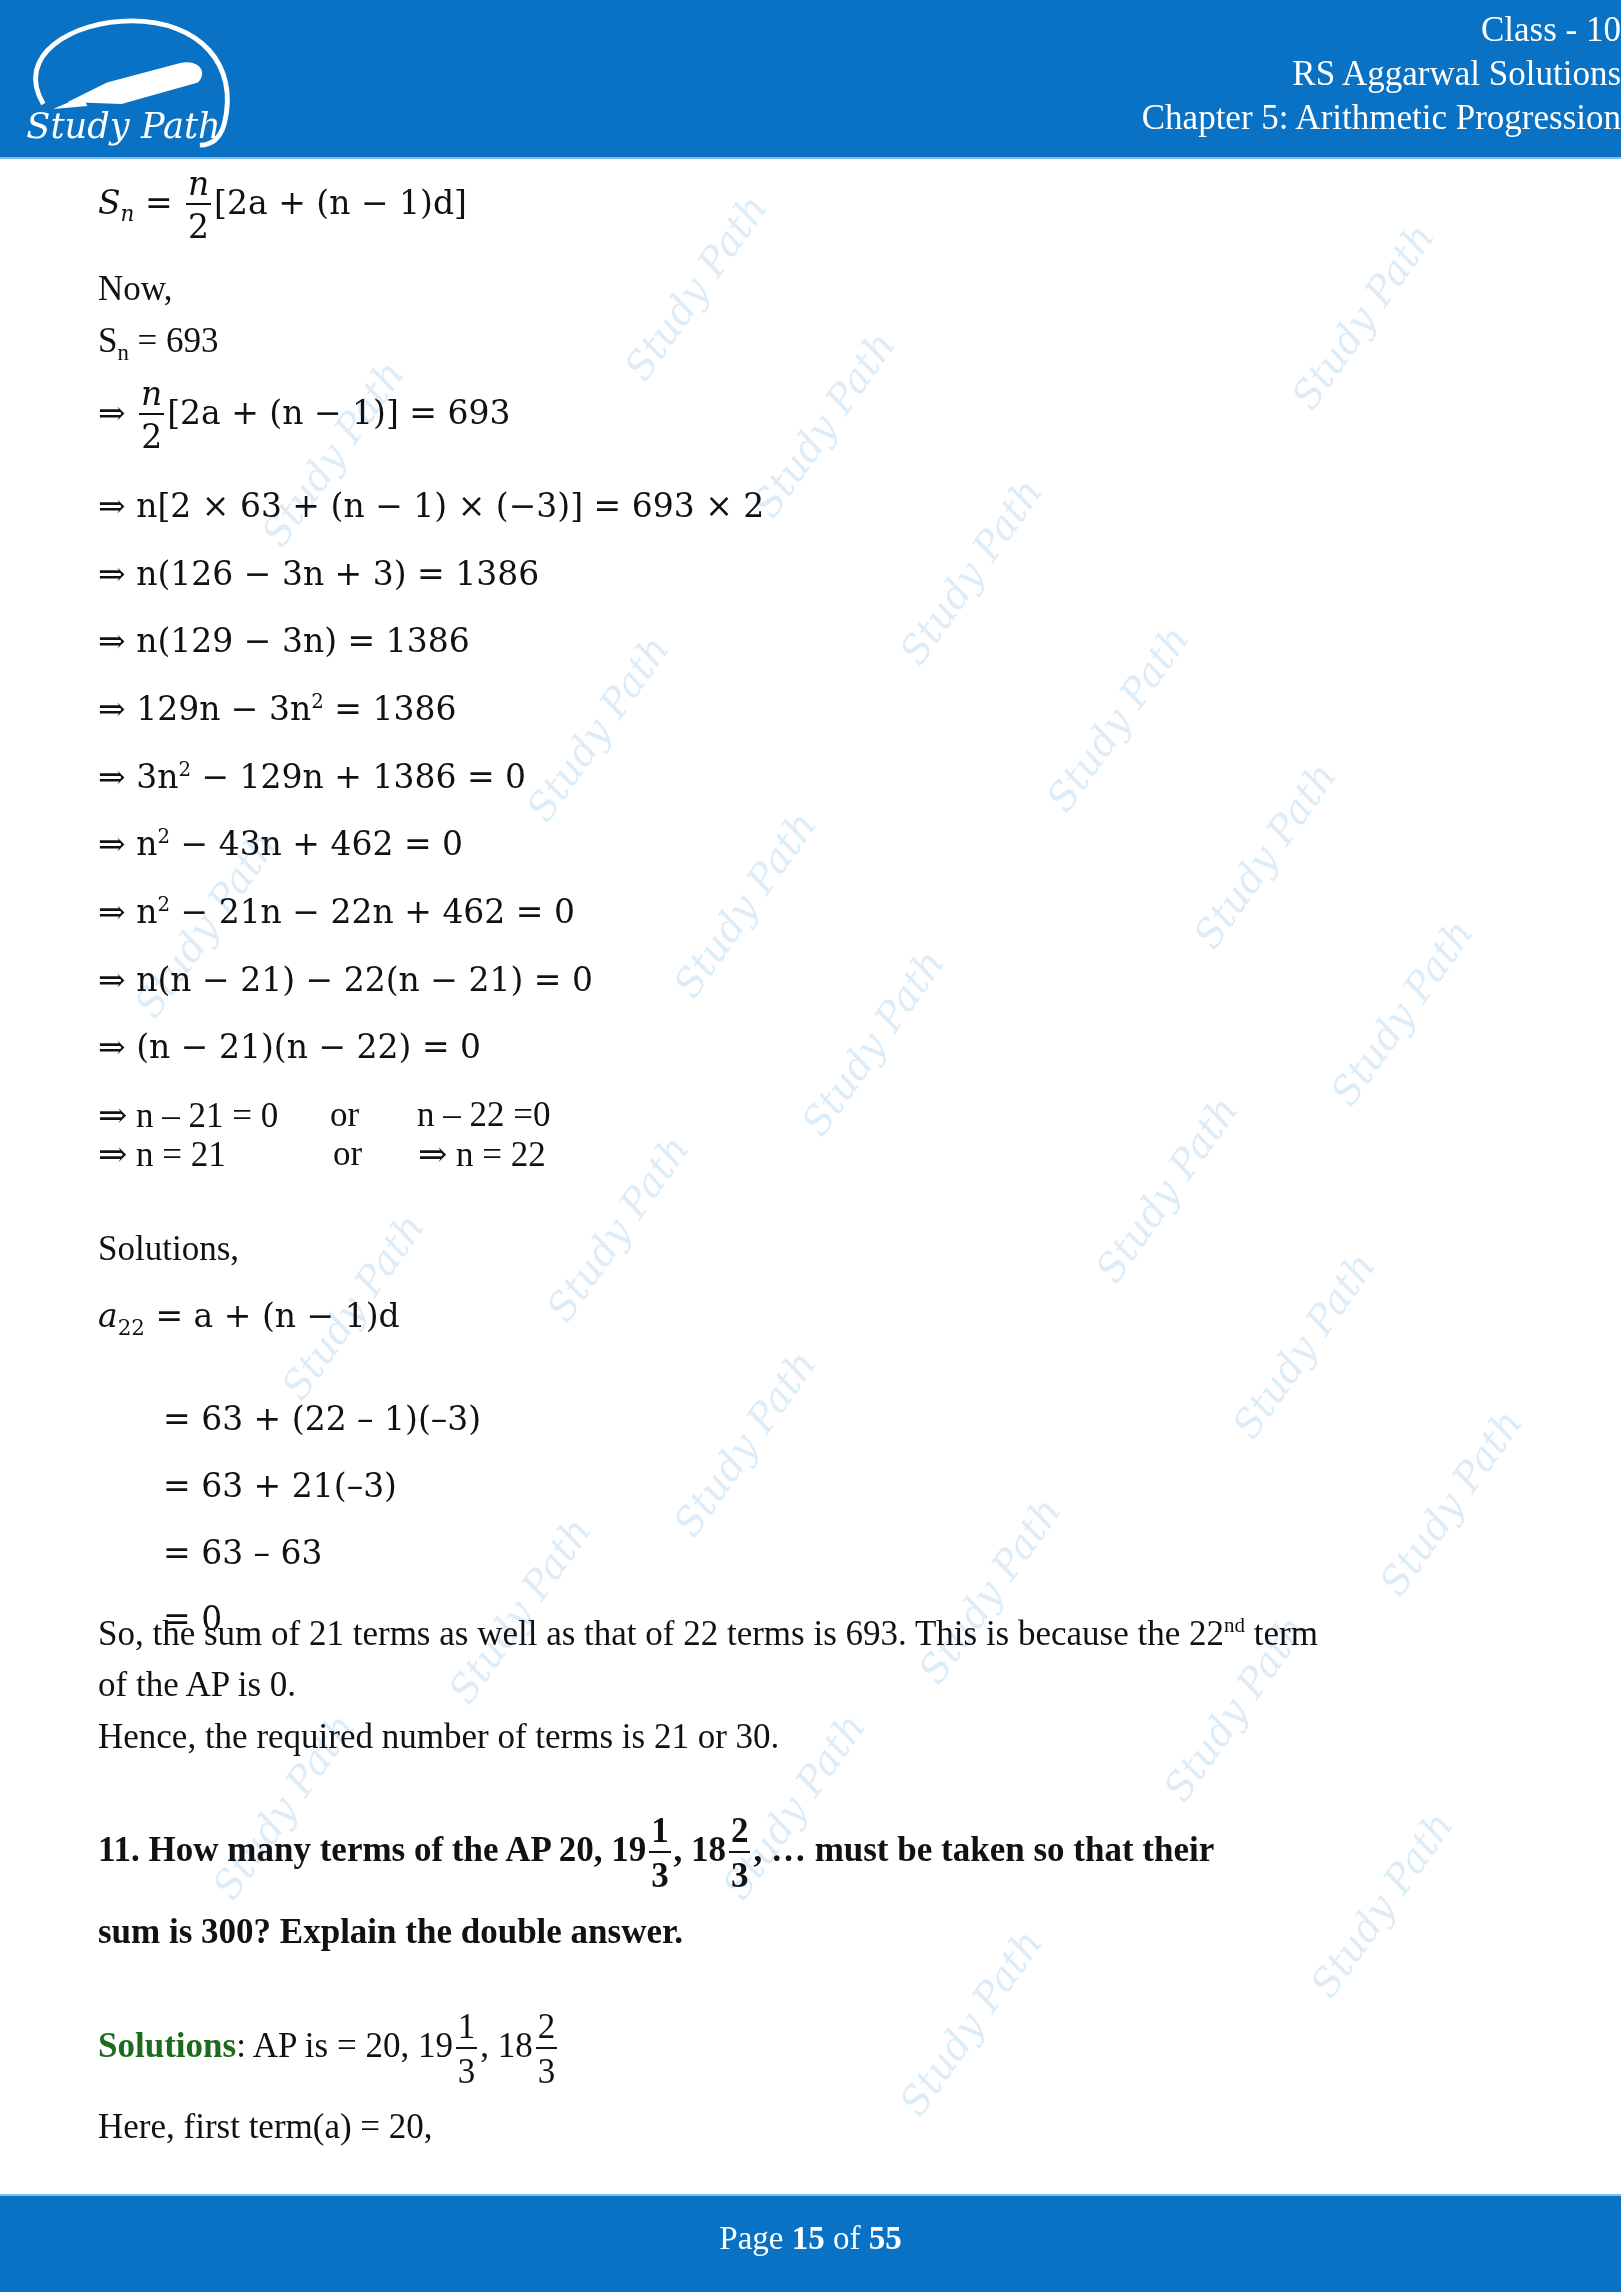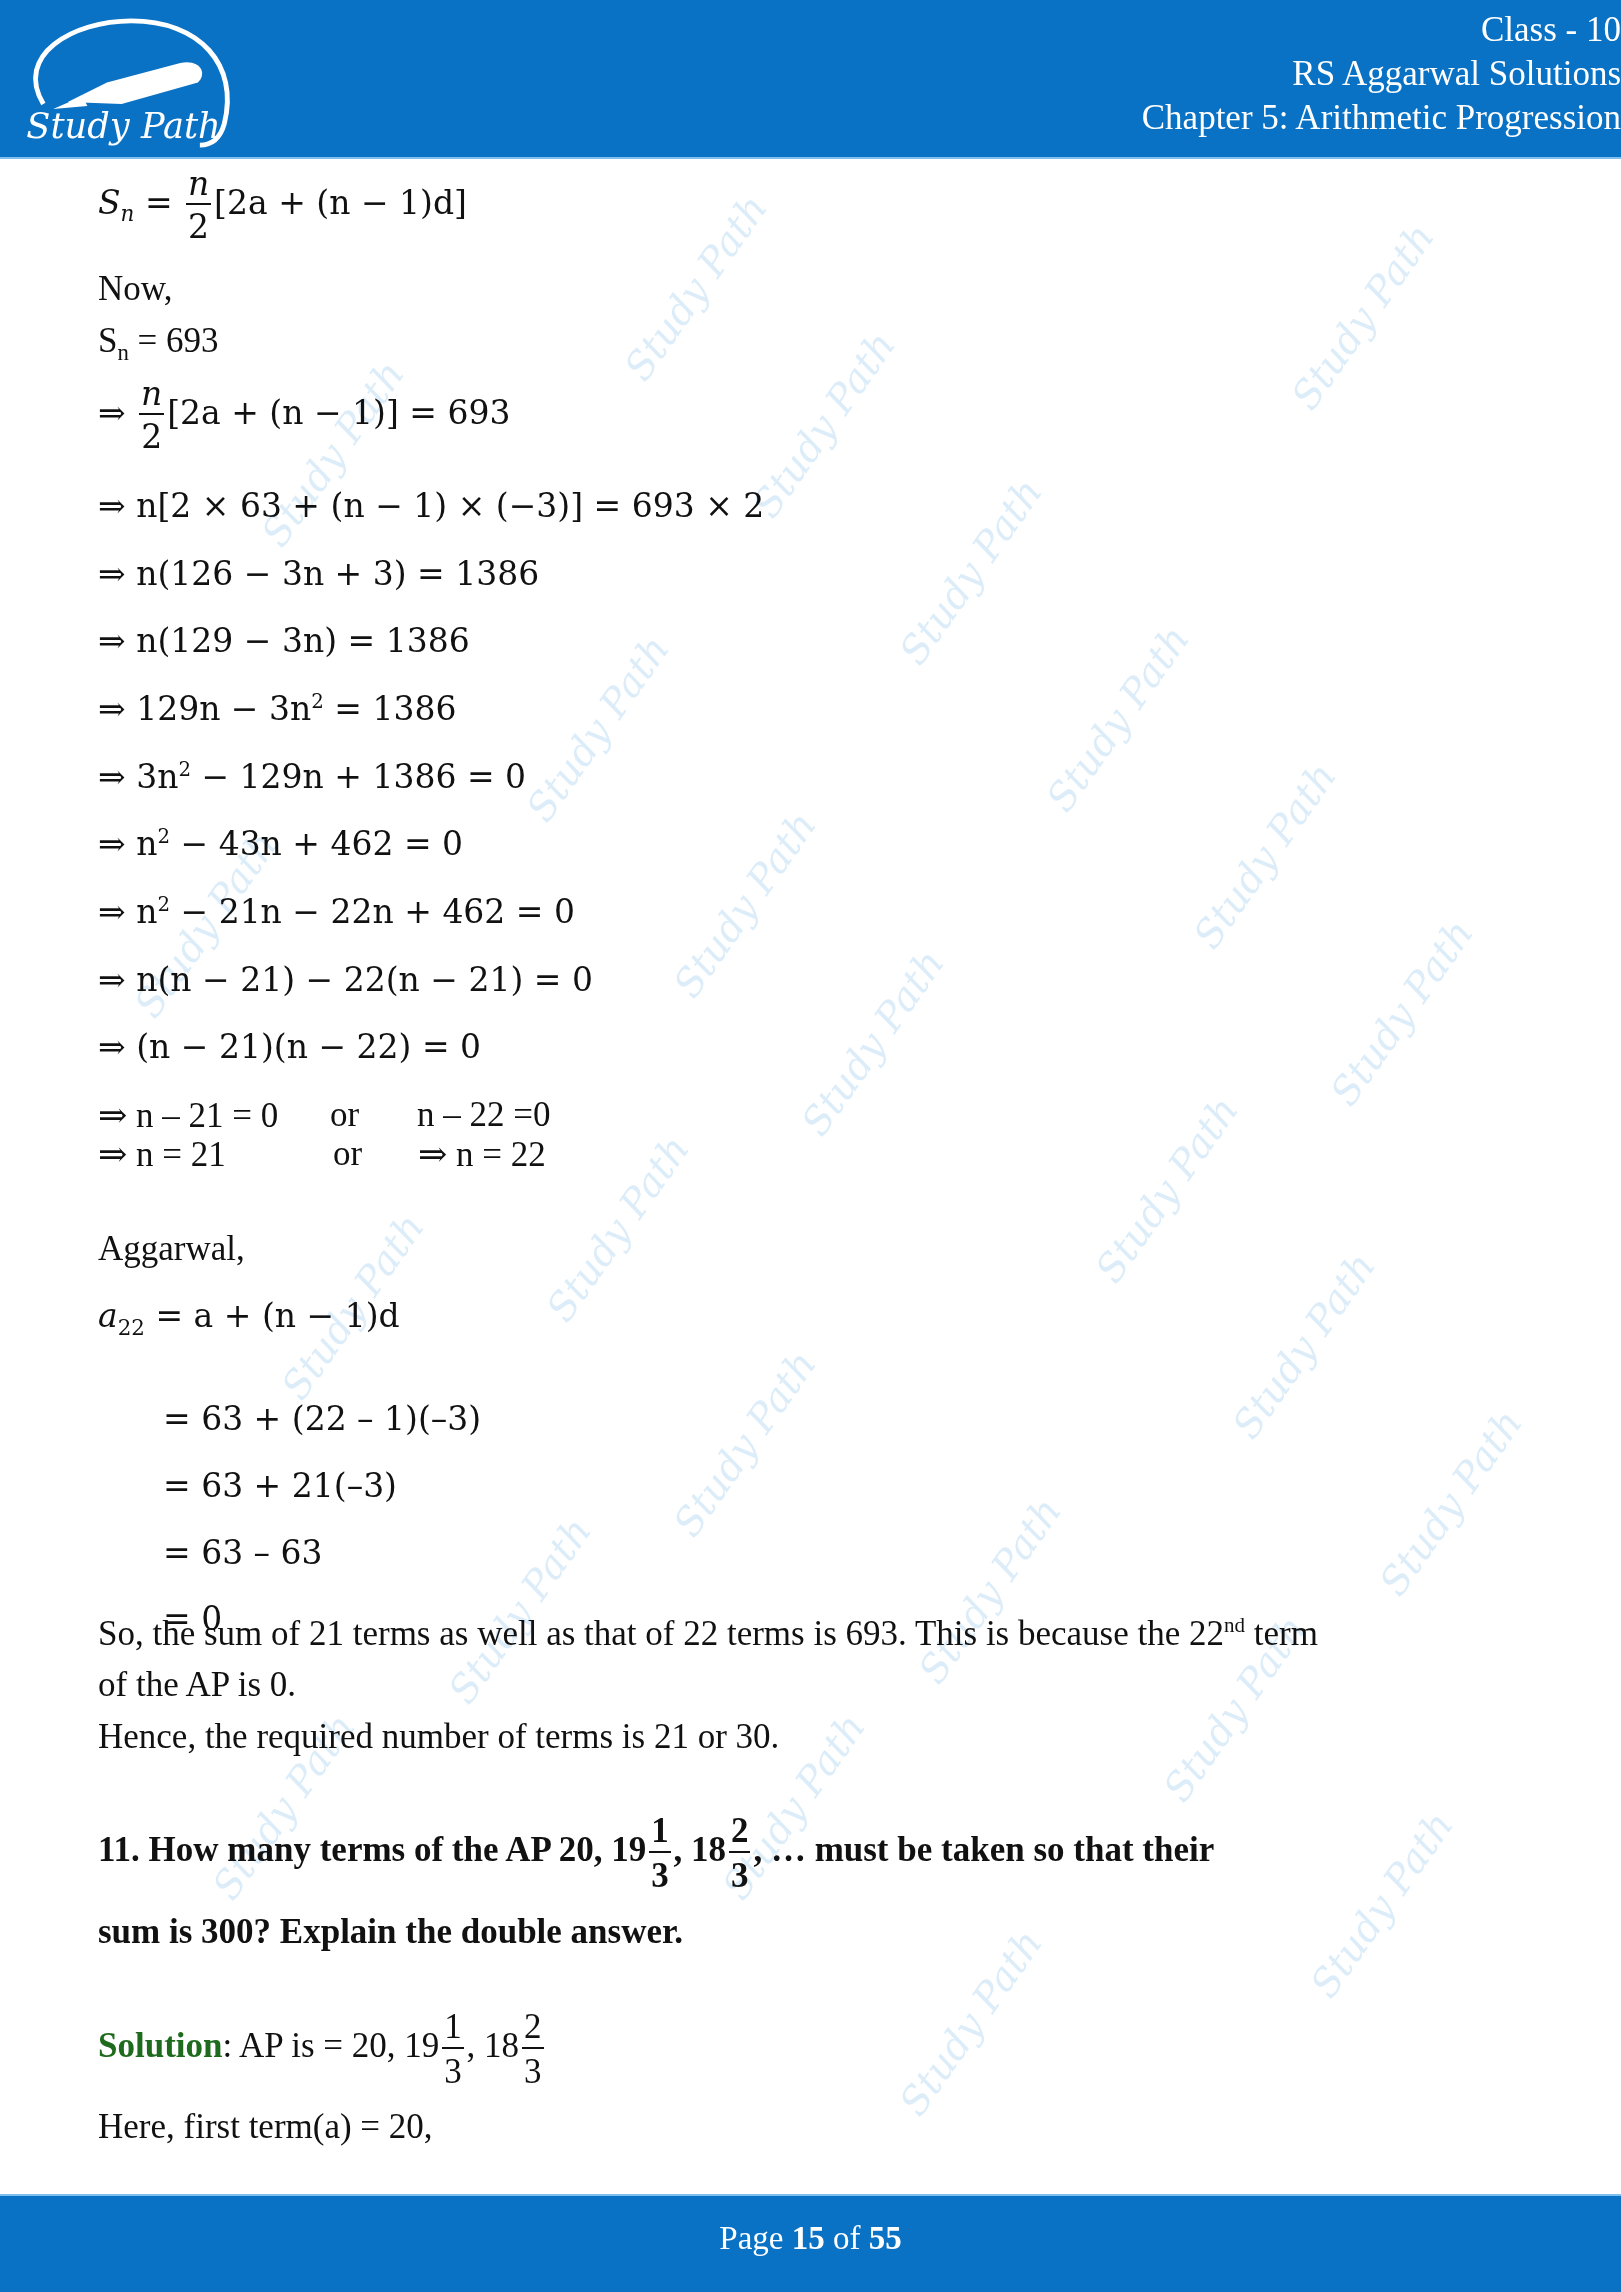--- a/index.html
+++ b/index.html
@@ -113,21 +113,21 @@
   <div class="line math" style="top:960px">⇒ n(n − 21) − 22(n − 21) = 0</div>
   <div class="line math" style="top:1027px">⇒ (n − 21)(n − 22) = 0</div>
 
   <div class="line" style="top:1095px">
     <span>⇒ n – 21 = 0</span><span style="position:absolute;left:232px">or</span><span style="position:absolute;left:319px">n – 22 =0</span>
   </div>
   <div class="line" style="top:1134px">
     <span>⇒ n = 21</span><span style="position:absolute;left:235px">or</span><span style="position:absolute;left:320px">⇒ n = 22</span>
   </div>
 
-  <div class="line" style="top:1229px">Aggarwal,</div>
+  <div class="line" style="top:1229px">Solutions,</div>
 
   <div class="line math" style="top:1296px">
     <span class="mi">a</span><sub>22</sub><span> = a + (n − 1)d</span>
   </div>
   <div class="line math indent" style="top:1363px">= 63 + (22 – 1)(–3)</div>
   <div class="line math indent" style="top:1430px">= 63 + 21(–3)</div>
   <div class="line math indent" style="top:1497px">= 63 – 63</div>
   <div class="line math indent" style="top:1563px">= 0</div>
 
   <div class="line" style="top:1613px">
@@ -135,21 +135,21 @@
   </div>
   <div class="line" style="top:1665px">of the AP is 0.</div>
   <div class="line" style="top:1717px">Hence, the required number of terms is 21 or 30.</div>
 
   <div class="line bold" style="top:1813px">
     <span>11</span><span>. How many terms of the AP 20, 19</span><span class="frac"><span class="num">1</span><span class="den">3</span></span><span>, 18</span><span class="frac"><span class="num">2</span><span class="den">3</span></span><span>, …  must be taken so that their</span>
   </div>
   <div class="line bold" style="top:1912px">sum is 300? Explain the double answer.</div>
 
   <div class="line" style="top:2009px">
-    <span class="solution-label">Solution</span><span>: AP is = 20, 19</span><span class="frac"><span class="num">1</span><span class="den">3</span></span><span>, 18</span><span class="frac"><span class="num">2</span><span class="den">3</span></span>
+    <span class="solution-label">Solutions</span><span>: AP is = 20, 19</span><span class="frac"><span class="num">1</span><span class="den">3</span></span><span>, 18</span><span class="frac"><span class="num">2</span><span class="den">3</span></span>
   </div>
   <div class="line" style="top:2107px">Here, first term(a) = 20,</div>
 </div>
 
 <div class="footer">
   <span>Page</span>
   <span class="bold">15</span>
   <span>of</span>
   <span class="bold">55</span>
 </div>

